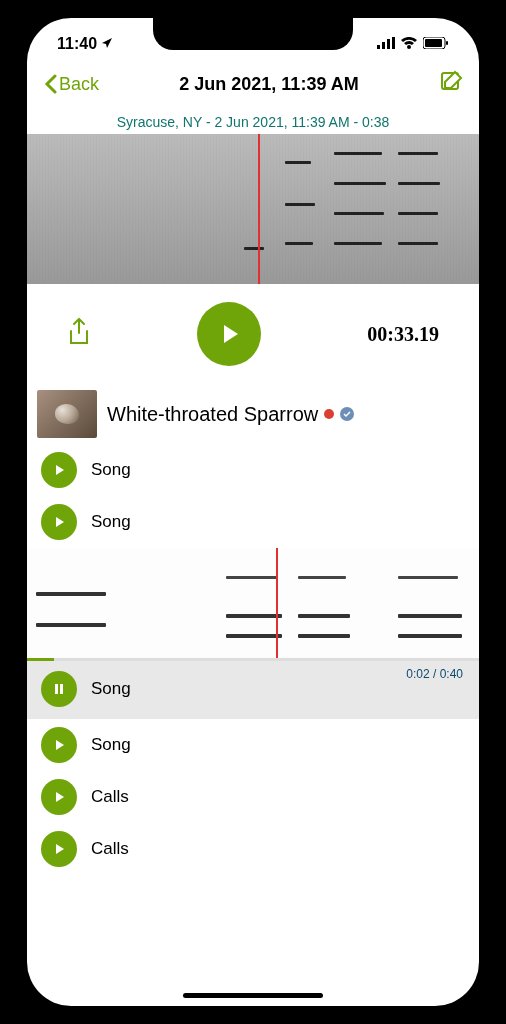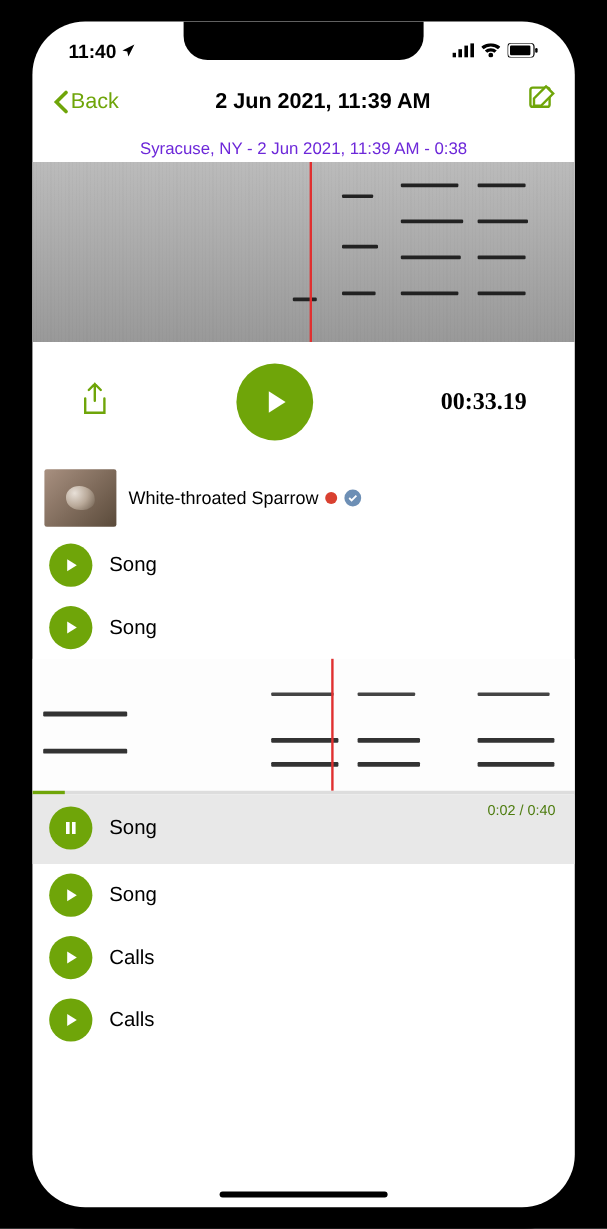--- a/index.html
+++ b/index.html
@@ -61,21 +61,21 @@
       color: #6fa509;
       font-size: 18px;
       gap: 2px;
     }
     .nav-title { font-size: 18px; font-weight: 600; }
     .edit-btn { color: #6fa509; }
     .subtitle-bar {
       text-align: center;
       font-size: 14px;
       padding: 4px 0;
-      color: #6d28d9;
+      color: #0f766e;
     }
     .spectrogram {
       width: 100%;
       height: 150px;
       background: linear-gradient(180deg, #bbb 0%, #aaa 50%, #999 100%);
       position: relative;
       overflow: hidden;
     }
     .spectrogram::before {
       content: "";
@@ -145,21 +145,21 @@
       content: "";
       position: absolute;
       top: 30%;
       left: 30%;
       width: 24px;
       height: 20px;
       background: radial-gradient(circle at 30% 30%, #e8e0d8 0%, #b8a898 50%, #6a5a4a 100%);
       border-radius: 50% 60% 45% 55%;
     }
     .species-info { flex: 1; }
-    .species-name { font-size: 15px; font-weight: 400; display: flex; align-items: center; gap: 6px; }
+    .species-name { font-size: 20px; font-weight: 400; display: flex; align-items: center; gap: 6px; }
     .species-sci { font-size: 13px; font-style: italic; color: #666; }
     .dot-red { width: 10px; height: 10px; border-radius: 50%; background: #d94030; }
     .badge-check {
       width: 14px;
       height: 14px;
       border-radius: 50%;
       background: #6d8fb5;
       display: inline-flex;
       align-items: center;
       justify-content: center;
@@ -214,21 +214,21 @@
     .expanded-header {
       display: flex;
       align-items: center;
       gap: 14px;
     }
     .expanded-time {
       position: absolute;
       top: 6px;
       right: 16px;
       font-size: 12px;
-      color: #4d7c0f;
+      color: #0c4a6e;
     }
     .expanded-meta {
       font-size: 12px;
       color: #666;
       margin-left: 50px;
       margin-top: 4px;
     }
     .home-indicator {
       position: absolute;
       bottom: 8px;

